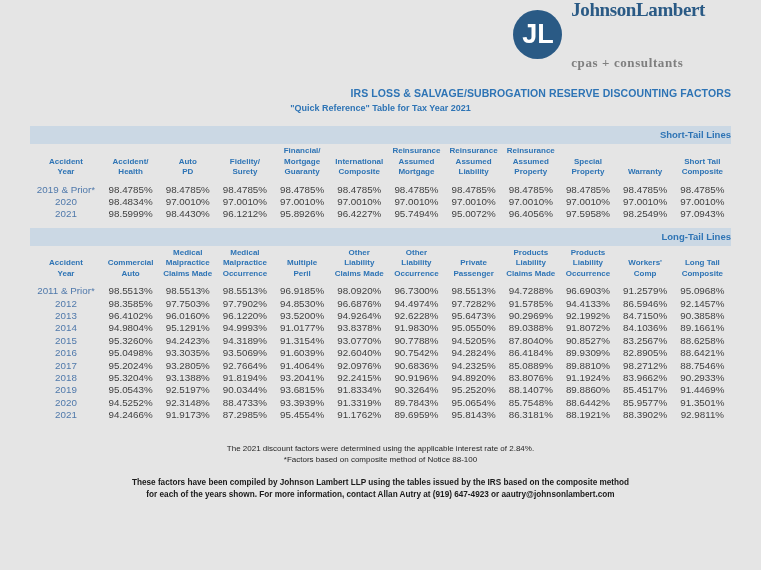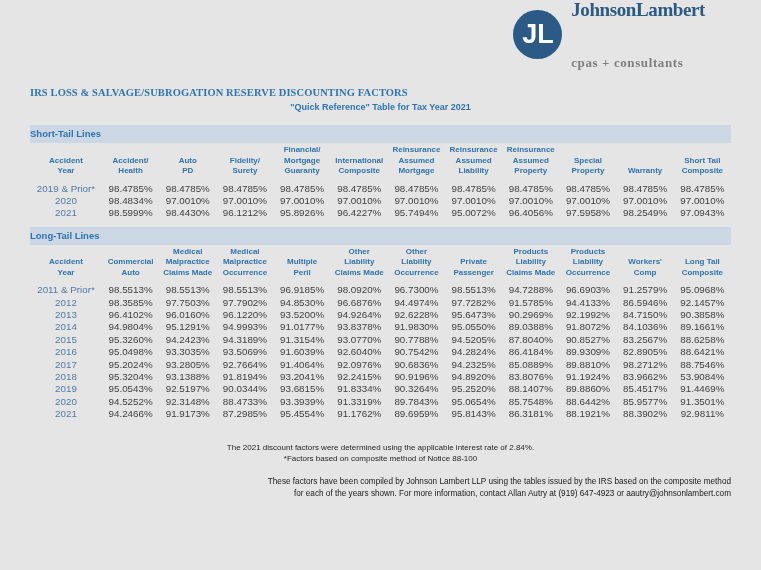--- a/index.html
+++ b/index.html
@@ -16,26 +16,26 @@
     position: relative;
   }
   
   .brand { display: flex; justify-content: flex-end; padding-right: 26px; height: 52px; }
   .logo { display: flex; align-items: center; gap: 9px; }
   .logo-mark svg { width: 49px; height: 49px; display: block; }
   .logo-text { display: flex; flex-direction: column; justify-content: center; font-family: Liberation Serif, serif; }
   .logo-name { font-size: 19px; font-weight: bold; color: #2a5a85; letter-spacing: -0.4px; line-height: 20px; }
   .logo-tagline { font-size: 13px; font-weight: bold; color: #7f7f7f; letter-spacing: 0.6px; line-height: 13px; margin-top: 36px; }
   
-  .title { text-align: left; color: #2e74b5; font-size: 10.5px; font-weight: bold; margin-top: 27px; letter-spacing: 0.1px; font-family: Liberation Serif, serif; }
+  .title { text-align: right; color: #2e74b5; font-size: 10.5px; font-weight: bold; margin-top: 27px; letter-spacing: 0.1px; }
   .subtitle { text-align: center; color: #2e74b5; font-size: 9px; font-weight: bold; margin-top: 4px; }
   
   .section-bar {
     background: #cbd8e4; color: #2e74b5;
-    text-align: left; font-weight: bold; font-size: 9.5px;
+    text-align: right; font-weight: bold; font-size: 9.5px;
     padding: 3px 0 4px 0;
   }
   .short-bar { margin-top: 13px; }
   .long-bar { margin-top: 7px; }
   
   table { width: 100%; border-collapse: collapse; table-layout: fixed; }
   col.year-col { width: 72px; }
   th {
     color: #2e74b5; font-size: 8px; font-weight: bold;
     vertical-align: bottom; text-align: center;
@@ -44,21 +44,21 @@
   th div { line-height: 10.5px; white-space: nowrap; }
   td {
     font-size: 9.8px; color: #3f3f3f;
     text-align: center; line-height: 12.4px; white-space: nowrap;
   }
   td.year { color: #5079ab; }
   
   .notes { margin-top: 21px; text-align: center; }
   .note-line { font-size: 8px; color: #262626; line-height: 11.5px; }
   .notes-bold { margin-top: 11px; text-align: center; }
-  .note-bold-line { font-size: 8.2px; font-weight: normal; color: #1a1a1a; line-height: 12px; text-align: right; }
+  .note-bold-line { font-size: 8.2px; font-weight: bold; color: #1a1a1a; line-height: 12px; }
 </style>
 </head>
 <body>
 
 <div class="page">
 
   <header class="brand">
     <div class="logo">
       <div class="logo-mark">
         <svg viewBox="0 0 49 49" aria-hidden="true">
@@ -374,21 +374,21 @@
             <td>95.3204%</td>
             <td>93.1388%</td>
             <td>91.8194%</td>
             <td>93.2041%</td>
             <td>92.2415%</td>
             <td>90.9196%</td>
             <td>94.8920%</td>
             <td>83.8076%</td>
             <td>91.1924%</td>
             <td>83.9662%</td>
-            <td>53.9084%</td>
+            <td>90.2933%</td>
           </tr>
           <tr>
             <td class="year">2019</td>
             <td>95.0543%</td>
             <td>92.5197%</td>
             <td>90.0344%</td>
             <td>93.6815%</td>
             <td>91.8334%</td>
             <td>90.3264%</td>
             <td>95.2520%</td>

